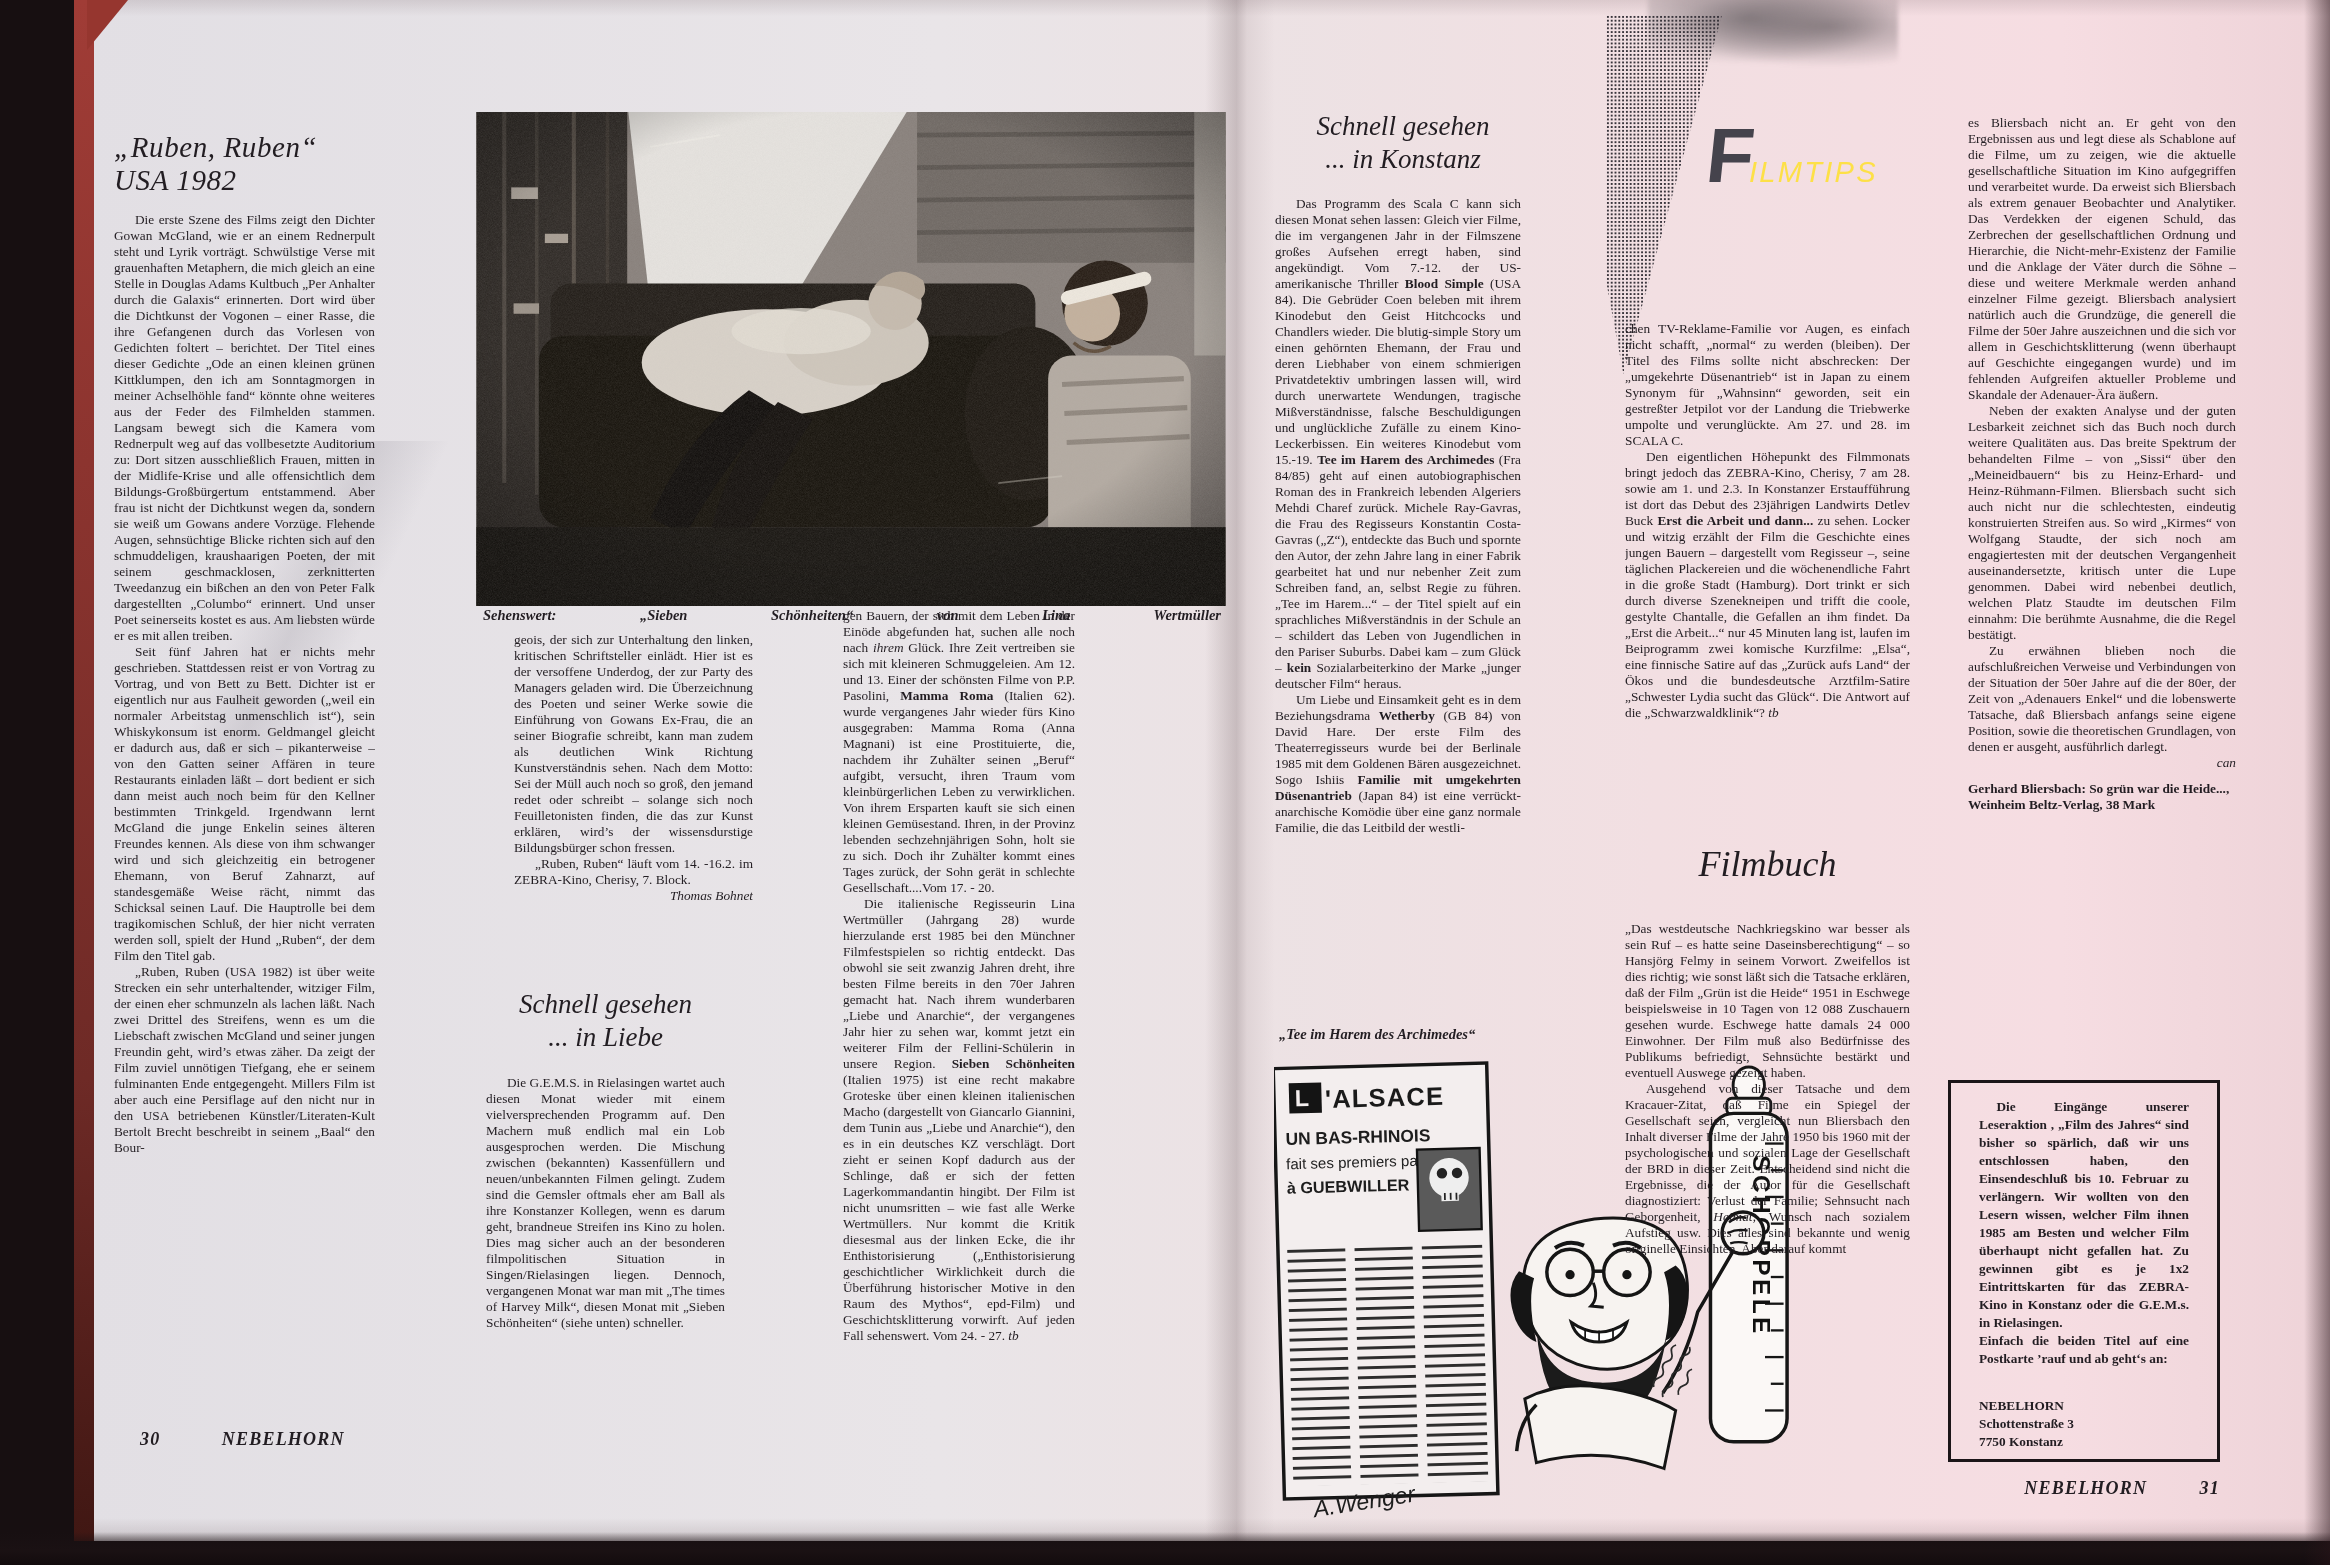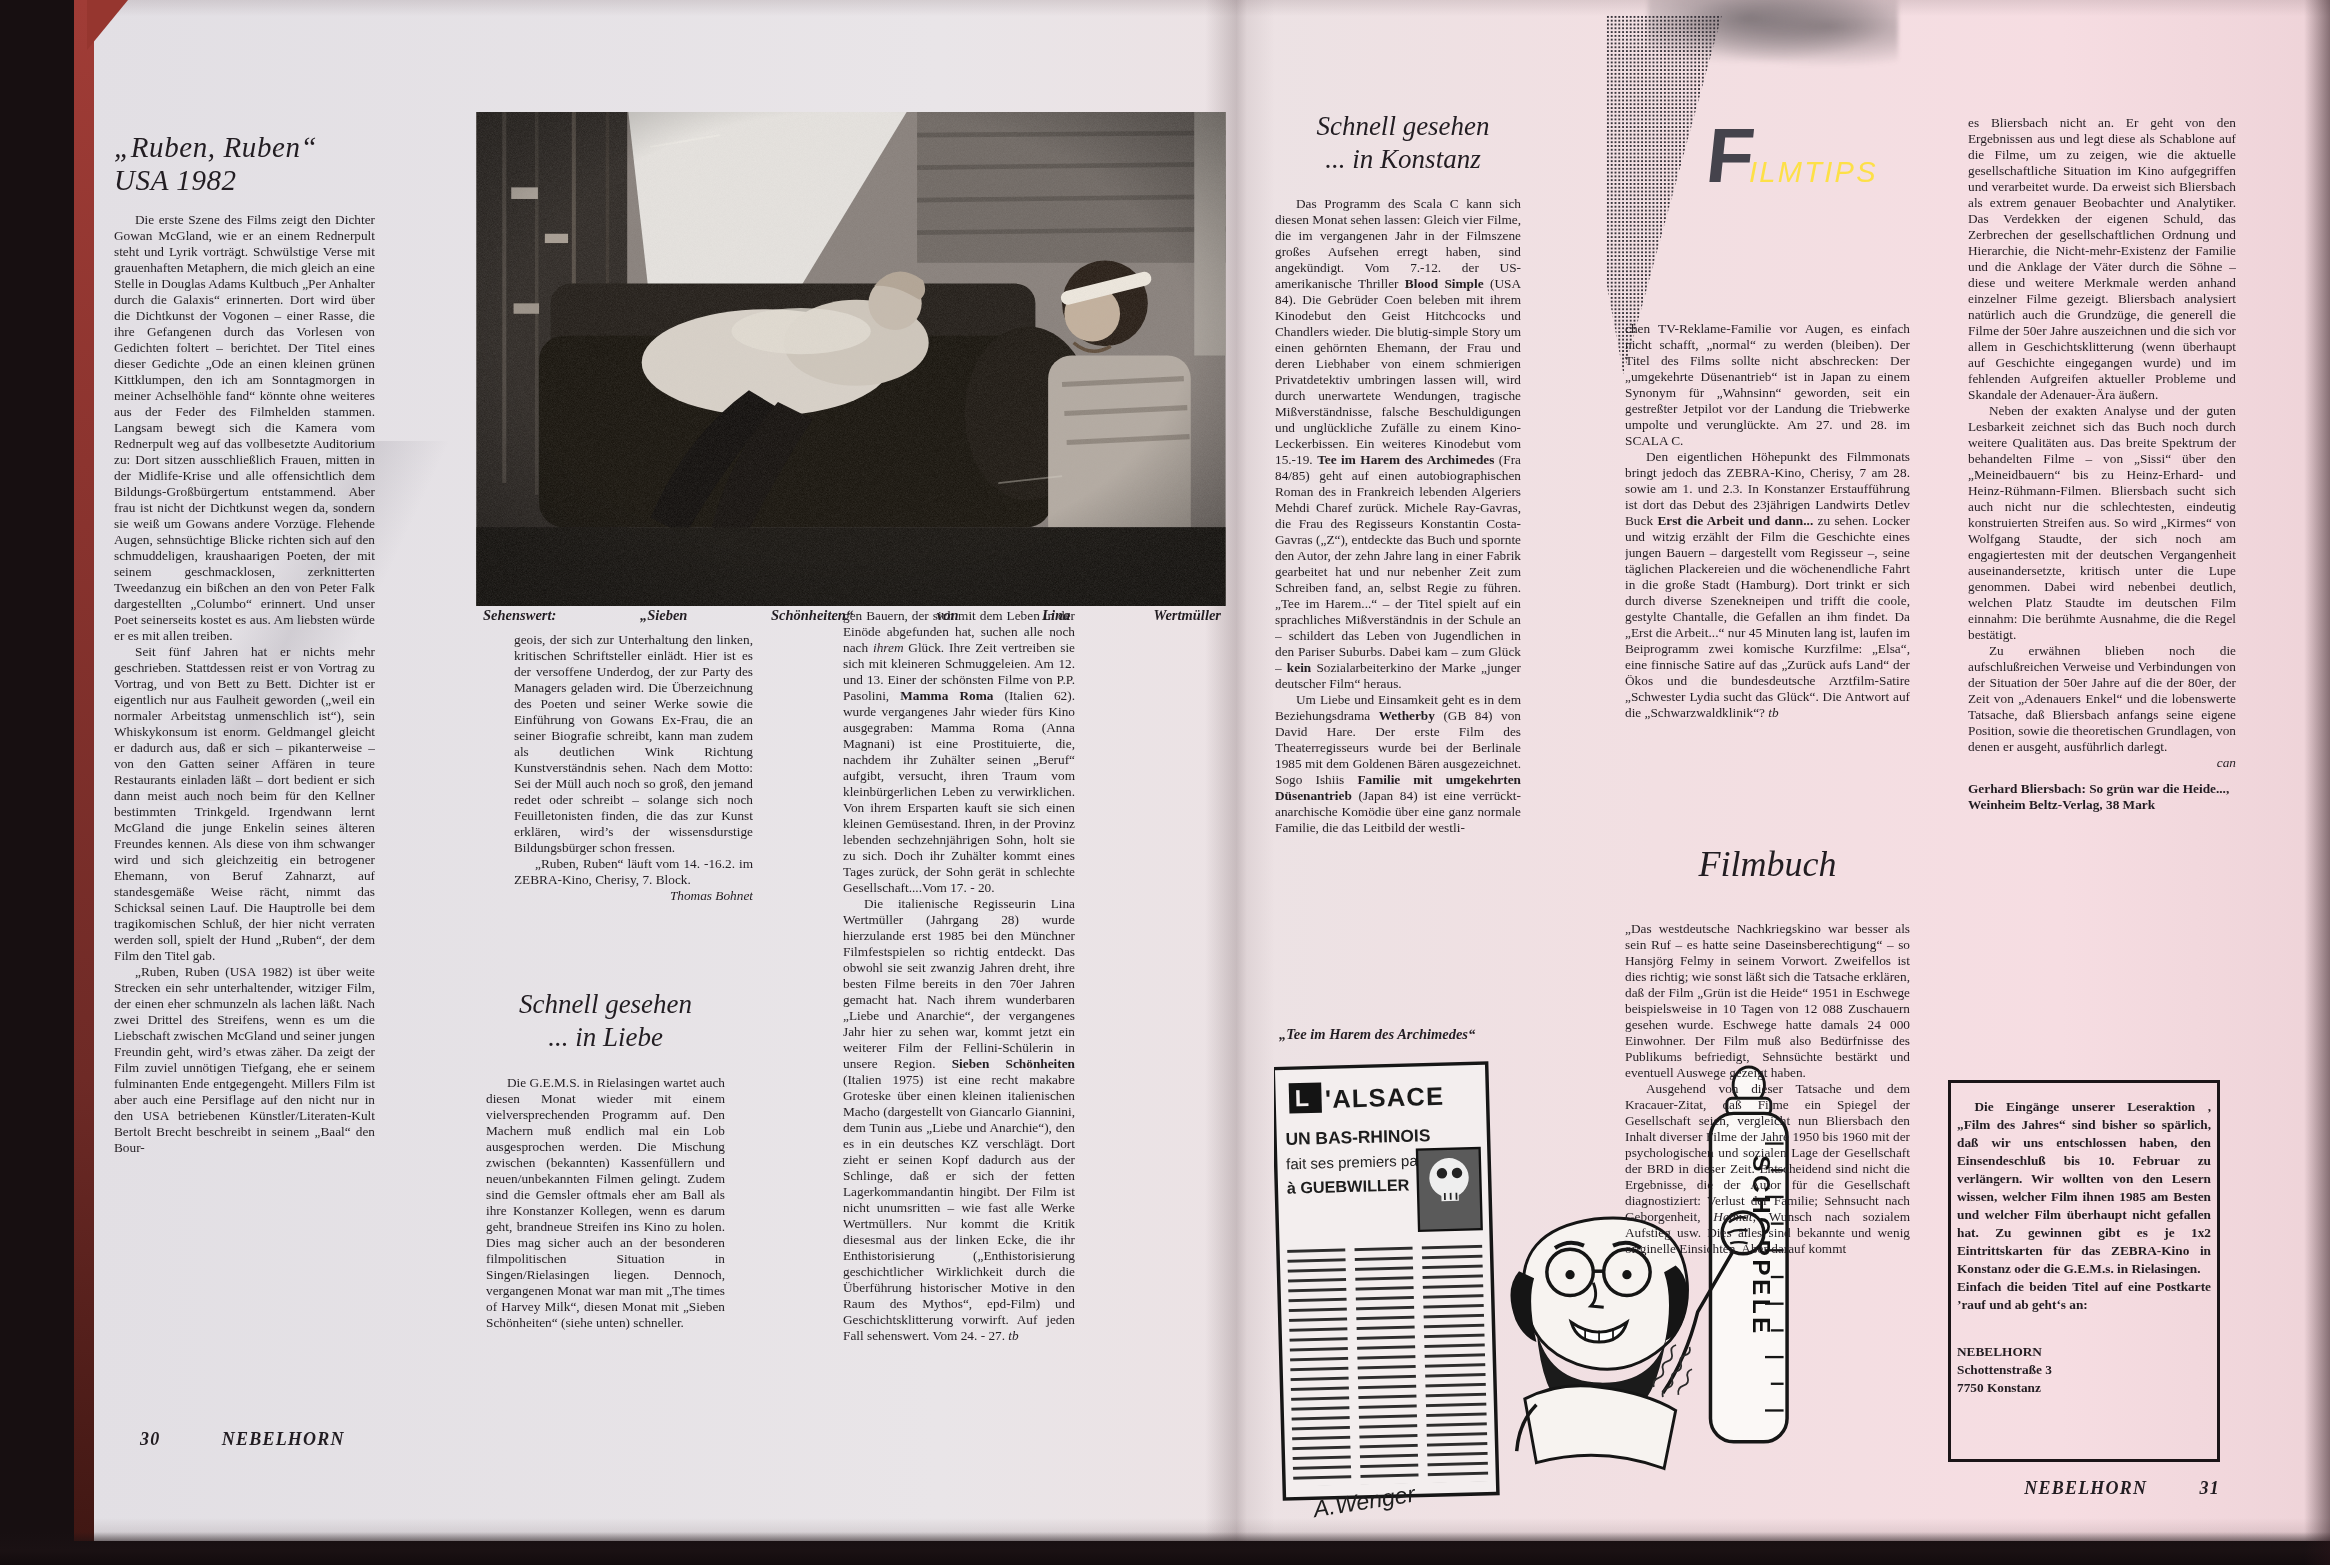--- a/index.html
+++ b/index.html
@@ -44,21 +44,21 @@
   .noise-blob{position:absolute;left:1648px;top:-21px;width:250px;height:87px;
          background:radial-gradient(ellipse at 40% 45%,rgba(92,86,90,.65),rgba(92,86,90,0) 68%),
                     radial-gradient(ellipse at 72% 55%,rgba(70,64,68,.5),rgba(70,64,68,0) 60%);
          filter:blur(2.3px);}
   .logo-f{position:absolute;left:1707px;top:120px;font-family:"Liberation Sans",sans-serif;
           font-weight:bold;font-size:77px;line-height:70px;color:#45434c;transform:skewX(-6deg);}
   .logo-rest{position:absolute;left:1749px;top:156px;font-family:"Liberation Sans",sans-serif;
           font-style:italic;font-size:29px;letter-spacing:2.3px;color:#fde047;}
   
   .action-box{position:absolute;left:1948px;top:1080px;width:272px;height:382px;
-          border:3.5px solid #1b1518;padding:15px 6px;box-sizing:border-box;
+          border:3.5px solid #1b1518;padding:15px 28px;box-sizing:border-box;
           font-weight:bold;font-size:13.3px;line-height:18px;text-align:justify;overflow:hidden;}
   .action-box p{margin:0;text-indent:0;}
   .action-box p.ind{text-indent:17.4px;}
   .action-box p.gap-top{margin-top:29px;}
   svg text{font-family:"Liberation Sans",sans-serif;}
 </style>
 </head>
 <body>
 
 <div id="scan">

